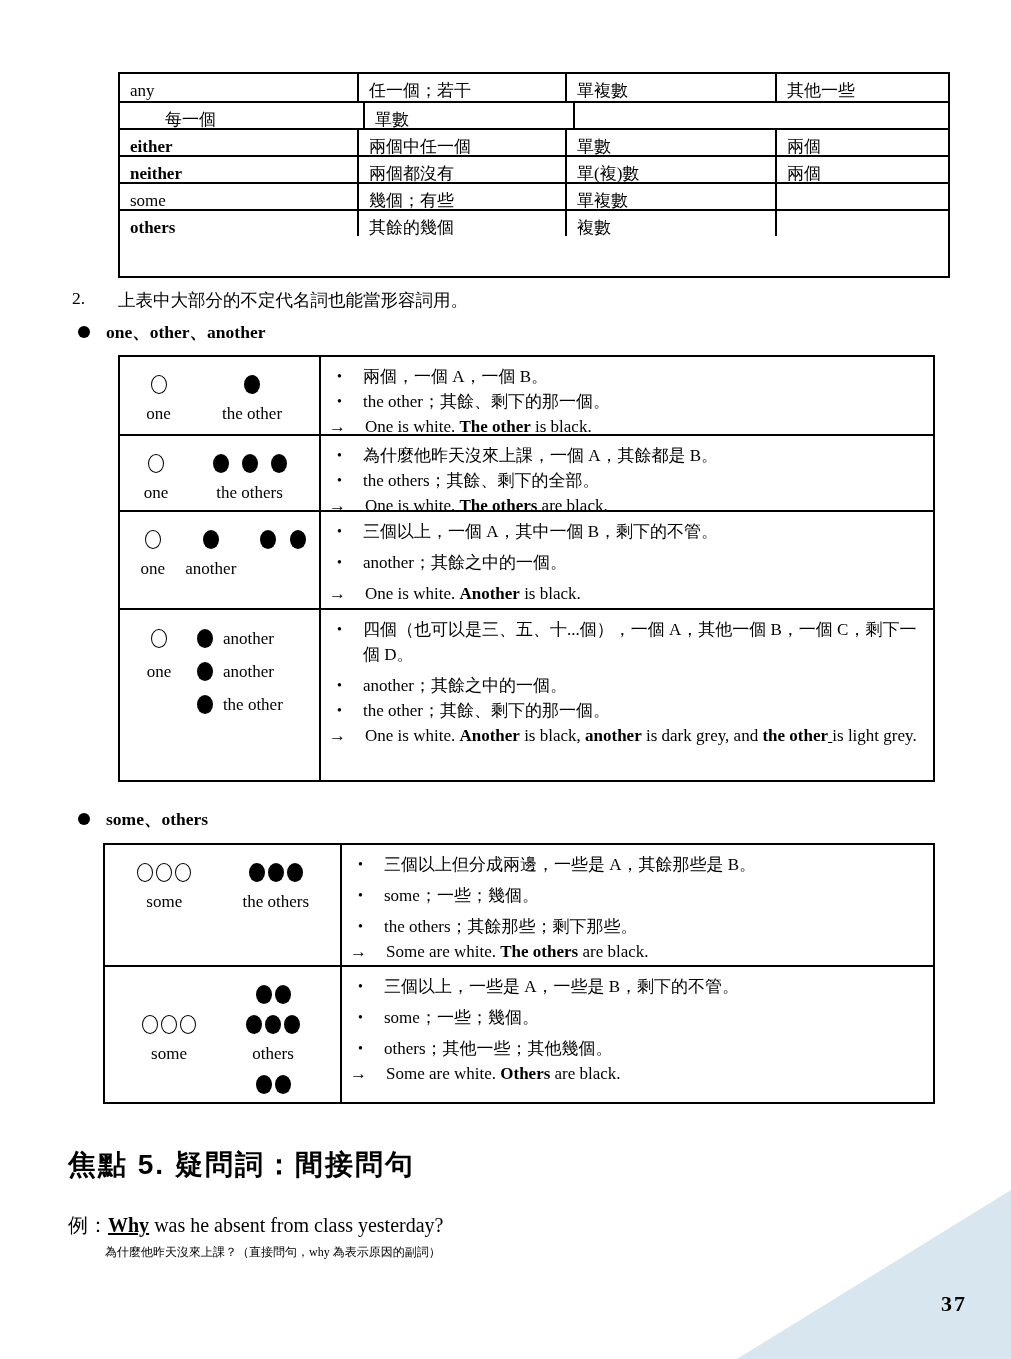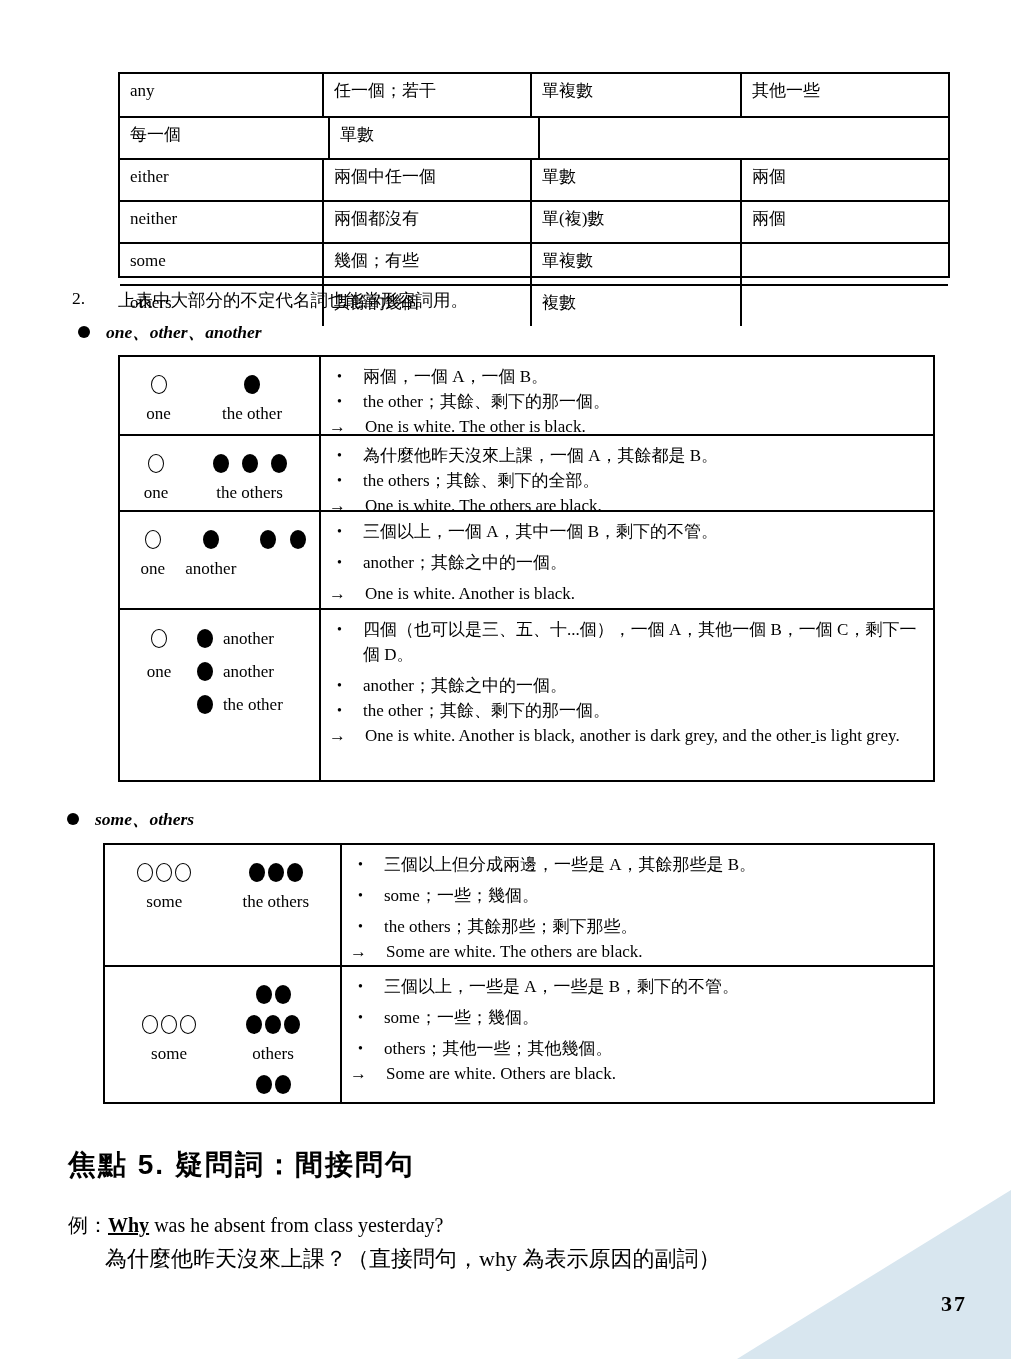--- a/index.html
+++ b/index.html
@@ -2,36 +2,36 @@
 <html><head>
 <meta charset="utf-8">
 <style>
   html,body{margin:0;padding:0;background:#ffffff;}
   #page{
     position:relative; width:1011px; height:1359px; background:#ffffff;
     font-family:"Liberation Serif","DejaVu Serif",serif; color:#000;
     overflow:hidden;
   }
   .abs{position:absolute;}
-  b,.b{font-weight:normal;}
+  b,.b{font-weight:bold;}
   
   #table1{left:118px;top:72px;width:832px;height:206px;border:2px solid #000;box-sizing:border-box;}
-  #table1 .trow{display:flex;height:42px;border-top:2px solid #000;box-sizing:border-box;}
+  #table1 .trow{display:flex;height:27px;border-top:2px solid #000;box-sizing:border-box;}
   #table1 .trow:first-child{border-top:none;}
   #table1 .tcell{box-sizing:border-box;border-left:2px solid #000;padding:4px 6px 0 10px;
     font-size:17px;line-height:26px;overflow:hidden;white-space:nowrap;}
   #table1 .tcell:first-child{border-left:none;}
-  #table1 .c1{width:202px;} #table1 .c2{width:208px;} #table1 .c3{width:210px;} #table1 .c4{flex:1;}
+  #table1 .c1{width:202px;} #table1 .c2{width:208px;margin-left:35px;} #table1 .c3{width:210px;} #table1 .c4{flex:1;}
   
   #note2{left:72px;top:288px;font-size:17.5px;display:flex;}
   #note2 .num{width:46px;}
-  .sec-bullet{display:flex;align-items:center;font-size:17.5px;font-weight:bold;font-style:italic;}
+  .sec-bullet{display:flex;align-items:center;font-size:17.5px;font-weight:bold;}
   .dot-marker{width:12px;height:12px;border-radius:50%;background:#000;margin-right:16px;flex:0 0 auto;}
   #bullet-one{left:78px;top:320px;}
-  #bullet-some{left:67px;top:807px;}
+  #bullet-some{left:78px;top:807px;}
   
   .sec-table{border:2px solid #000;box-sizing:border-box;}
   #table2{left:118px;top:355px;width:817px;}
   #table3{left:103px;top:843px;width:832px;}
   .sec-row{display:flex;border-top:2px solid #000;box-sizing:border-box;}
   .sec-row:first-child{border-top:none;}
   .dg-cellcol{border-right:2px solid #000;box-sizing:border-box;padding:12px 0 0 12px;flex:0 0 auto;}
   #table2 .dg-cellcol{width:201px;} #table3 .dg-cellcol{width:237px;}
   .ex-cellcol{flex:1;padding:7px 10px 0 14px;box-sizing:border-box;}
   .dg-line{display:flex;align-items:center;height:30px;}
@@ -46,21 +46,21 @@
   .x-marker{flex:0 0 26px;padding-left:2px;}
   .x-line.arrow .x-marker{flex:0 0 36px;padding-left:0;margin-left:-6px;}
   .x-marker.bdot{font-size:14px;}
   .x-content{flex:1;white-space:pre-wrap;}
   .seg-u{text-decoration:underline;}
   
   #focus-heading{left:68px;top:1146px;font-family:"Liberation Sans","DejaVu Sans",sans-serif;
     font-weight:bold;font-size:28px;letter-spacing:2px;}
   #example-line1{left:68px;top:1212px;font-size:20px;}
   #example-line1 .why{font-weight:bold;text-decoration:underline;}
-  #example-line2{left:105px;top:1244px;font-size:22px;}
+  #example-line2{left:105px;top:1244px;font-size:12px;}
   
   #wedge{left:737px;top:1190px;width:274px;height:169px;
     clip-path:polygon(100% 0,100% 100%,0 100%);}
   #page-num{right:44px;top:1291px;font-size:22px;font-weight:bold;letter-spacing:2px;}
 </style>
 </head>
 <body>
 
 <div id="page">
 

